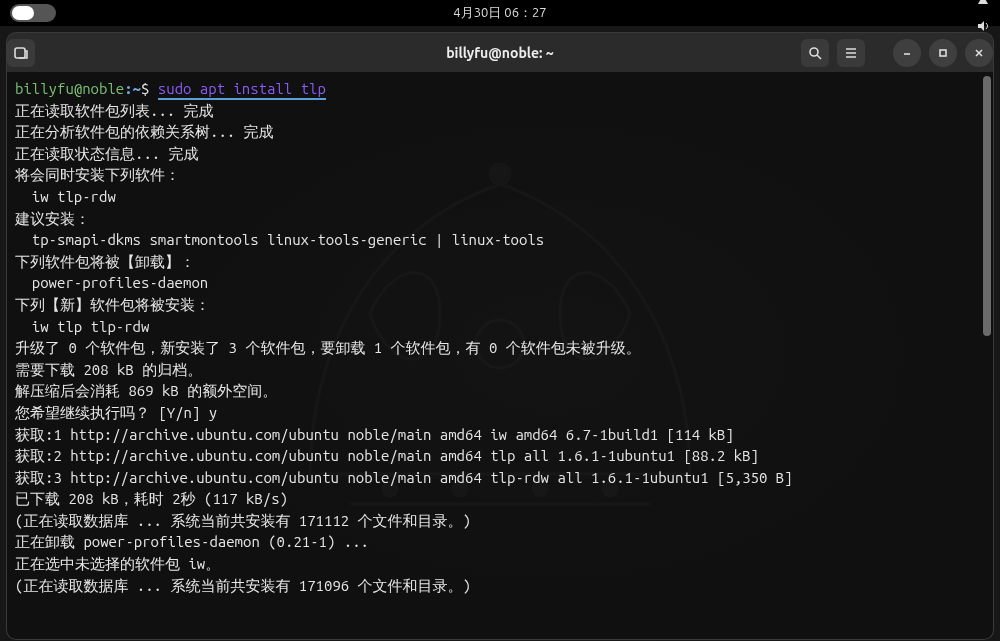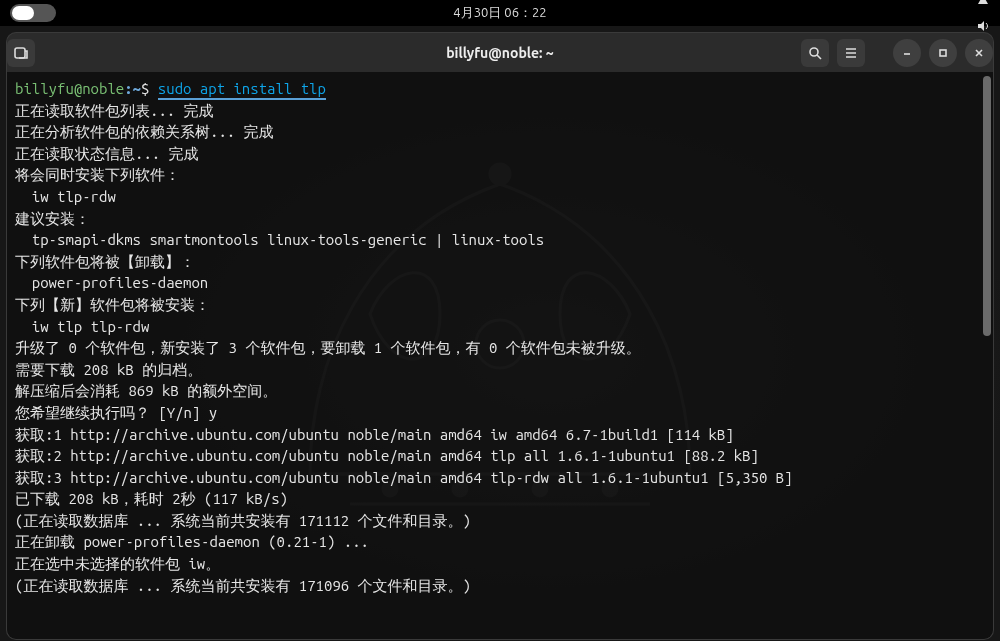--- a/index.html
+++ b/index.html
@@ -158,21 +158,21 @@
     font-size: 15px;
     line-height: 21.6px;
     white-space: pre-wrap;
     word-break: break-all;
   }
 
   .user { color: #7ac074; font-weight: normal; }
   .path { color: #6da7d8; font-weight: bold; }
   .dollar { color: #e6e6e6; }
   .cmd {
-    color: #0ea5e9;
+    color: #8b5cf6;
     border-bottom: 2px solid #5aa0d6;
     padding-bottom: 1px;
   }
 
   .scrollbar {
     position: absolute;
     right: 2px;
     top: 4px;
     width: 8px;
     height: 260px;
@@ -199,21 +199,21 @@
       <circle cx="300" cy="375" r="7" fill="#fff"></circle>
       <circle cx="370" cy="375" r="7" fill="#fff"></circle>
     </g>
   </svg>
 </div>
 
 <div class="topbar">
   <div class="topbar-left">
     <div class="topbar-pill"></div>
   </div>
-  <div class="topbar-center">4月30日 06：22</div>
+  <div class="topbar-center">4月30日 06：27</div>
   <div class="topbar-right">
     <span>zh</span>
     <span class="ico">
       <svg width="14" height="14" viewBox="0 0 14 14">
           <path d="M7 2 L12 11 L2 11 Z" fill="#ddd"></path>
         </svg>
     </span>
     <span class="ico">
       <svg width="14" height="14" viewBox="0 0 14 14">
           <path d="M2 5 L5 5 L8 2 L8 12 L5 9 L2 9 Z" fill="#ddd"></path>

